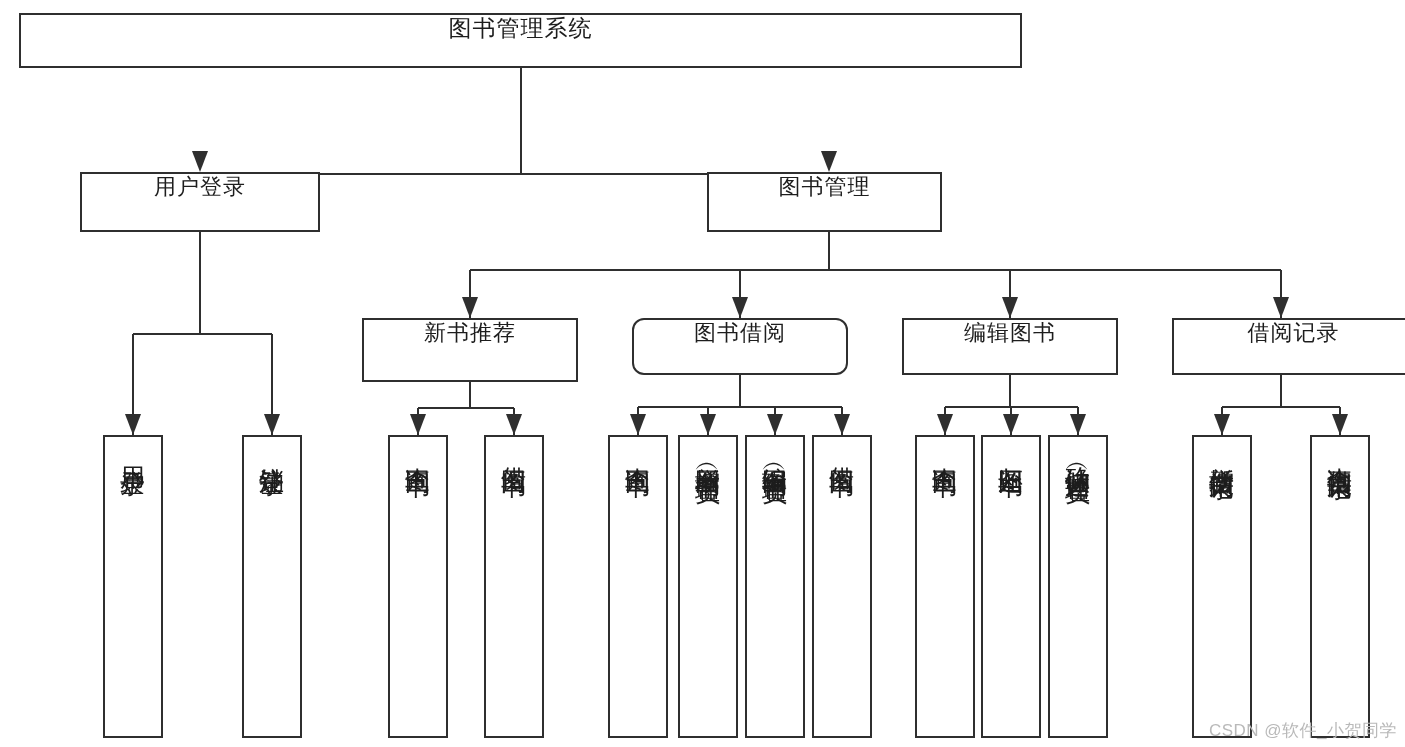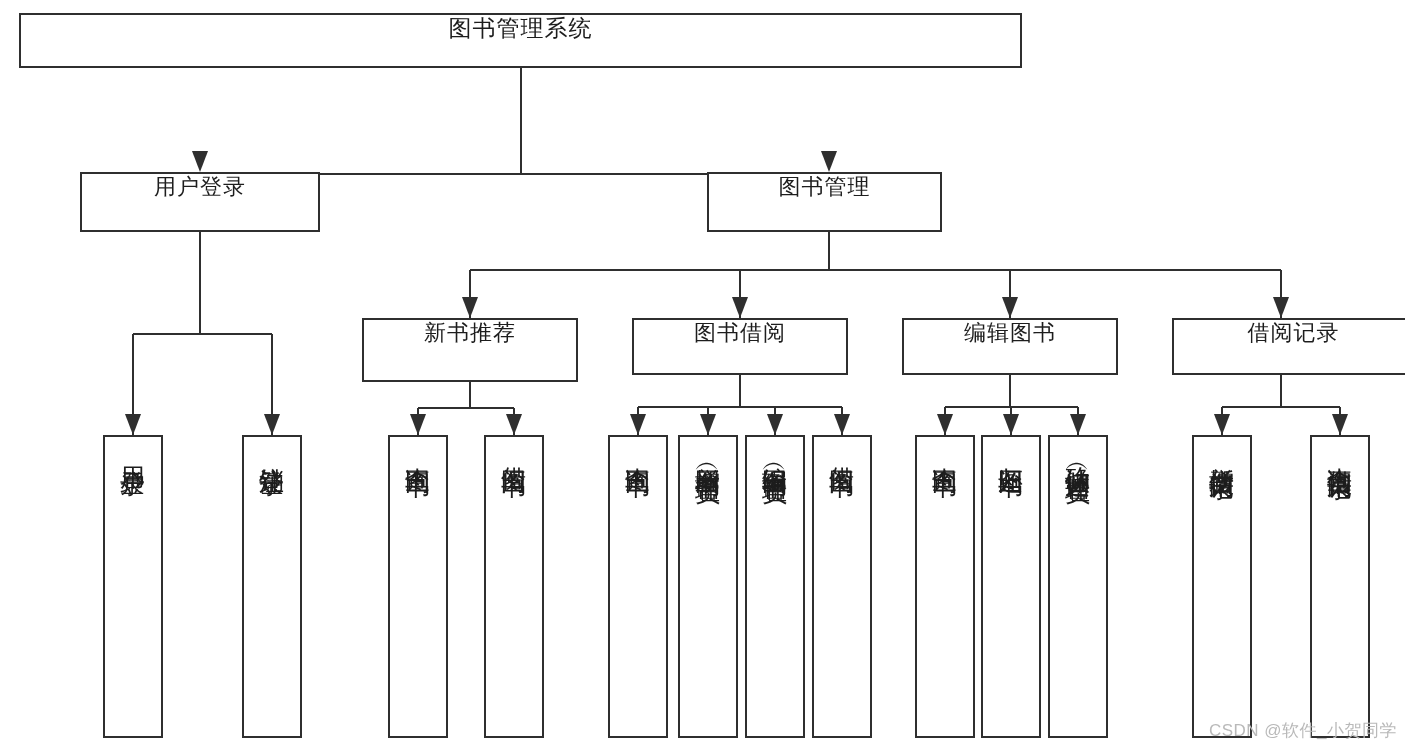--- a/index.html
+++ b/index.html
@@ -136,21 +136,21 @@
       </div>
       <div class="node h" id="node-user-login" style="left: 80px; top: 172px; width: 240px; height: 60px; border-color: rgb(47, 47, 47); background: rgb(255, 255, 255);">
         <span class="node-label">用户登录</span>
       </div>
       <div class="node h" id="node-book-manage" style="left: 674px; top: 172px; width: 235px; height: 60px; border-color: rgb(47, 47, 47); background: rgb(255, 255, 255); margin-left: 33px;">
         <span class="node-label">图书管理</span>
       </div>
       <div class="node h" id="node-new-book-rec" style="left: 362px; top: 318px; width: 216px; height: 64px; border-color: rgb(47, 47, 47); background: rgb(255, 255, 255);">
         <span class="node-label">新书推荐</span>
       </div>
-      <div class="node h" id="node-book-borrow" style="left: 632px; top: 318px; width: 216px; height: 57px; border-color: rgb(47, 47, 47); background: rgb(255, 255, 255);">
+      <div class="node h" id="node-book-borrow" style="left: 632px; top: 318px; width: 216px; height: 57px; border-color: rgb(47, 47, 47); background: rgb(255, 255, 255); border-radius: 12px;">
         <span class="node-label">图书借阅</span>
       </div>
       <div class="node h" id="node-current-borrow" style="left: 902px; top: 318px; width: 216px; height: 57px; border-color: rgb(47, 47, 47); background: rgb(255, 255, 255);">
         <span class="node-label">编辑图书</span>
       </div>
       <div class="node h" id="node-borrow-record" style="left: 1172px; top: 318px; width: 243px; height: 57px; border-color: rgb(47, 47, 47); background: rgb(255, 255, 255);">
         <span class="node-label">借阅记录</span>
       </div>
       <div class="node v" id="node-leaf-user-login" style="left: 103px; top: 435px; width: 60px; height: 303px; border-color: rgb(47, 47, 47); background: rgb(255, 255, 255);">
         <span class="node-label">用户登录</span>

